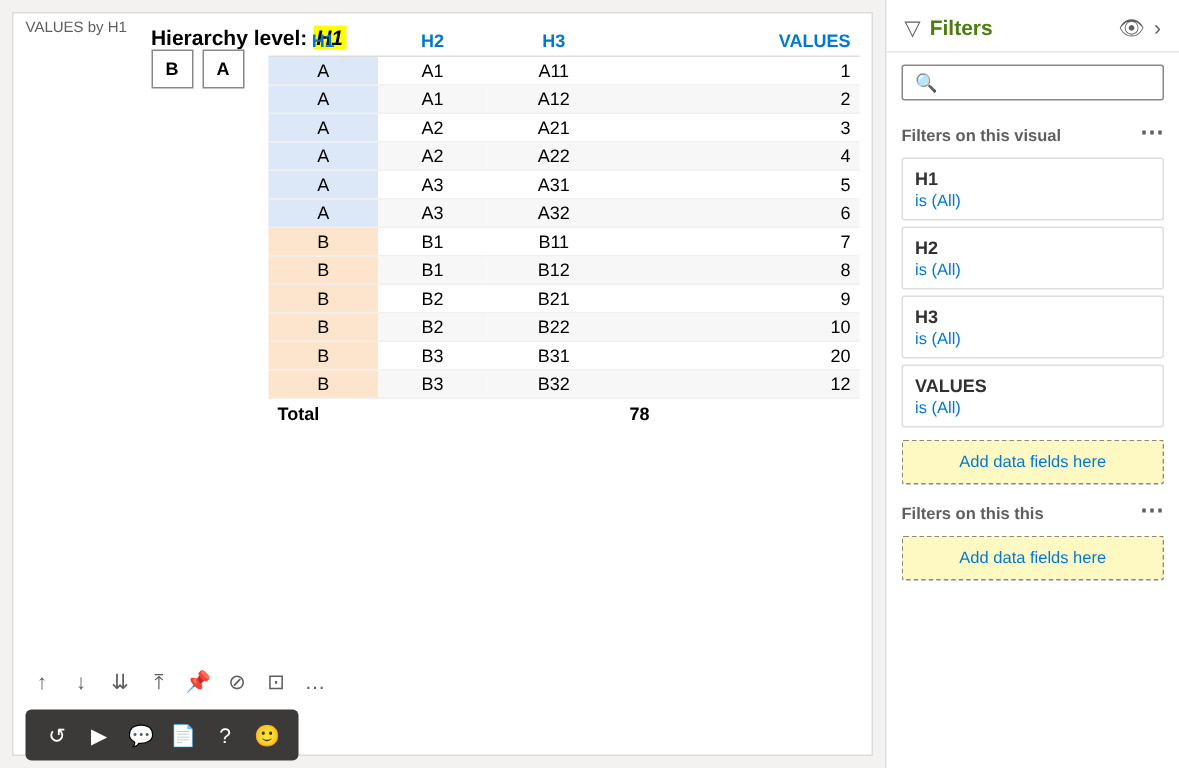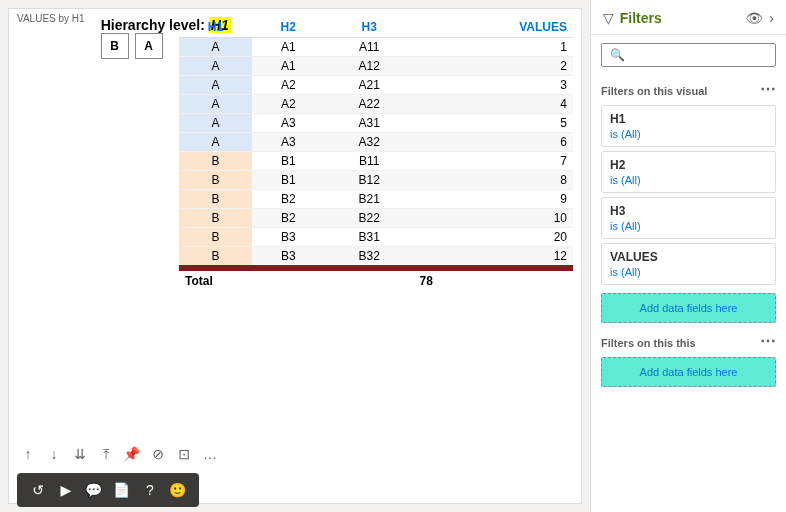--- a/index.html
+++ b/index.html
@@ -106,21 +106,21 @@
       text-align: right;
     }
 
     table tbody tr:nth-child(even) {
       background: #f7f7f7;
     }
 
     table tfoot tr td {
       font-weight: bold;
       padding: 3px 6px;
-      border-top: 6px solid #7f1d1d;
+      border-top: 1px solid #7f1d1d;
     }
 
     table tfoot tr td:last-child {
     }
 
     
     .bottom-toolbar {
       position: absolute;
       bottom: 0;
       left: 0;
@@ -268,21 +268,21 @@
 
     .add-data-btn {
       margin: 4px 10px;
       border: 1px dashed #8a8886;
       border-radius: 2px;
       padding: 8px;
       text-align: center;
       font-size: 11px;
       color: #0078d4;
       cursor: pointer;
-      background: #5eead4;
+      background: #fef9c3;
     }
 
     .toolbar-bottom {
       display: flex;
       flex-direction: column;
       align-items: flex-start;
       gap: 4px;
     }
   </style>
 </head>

